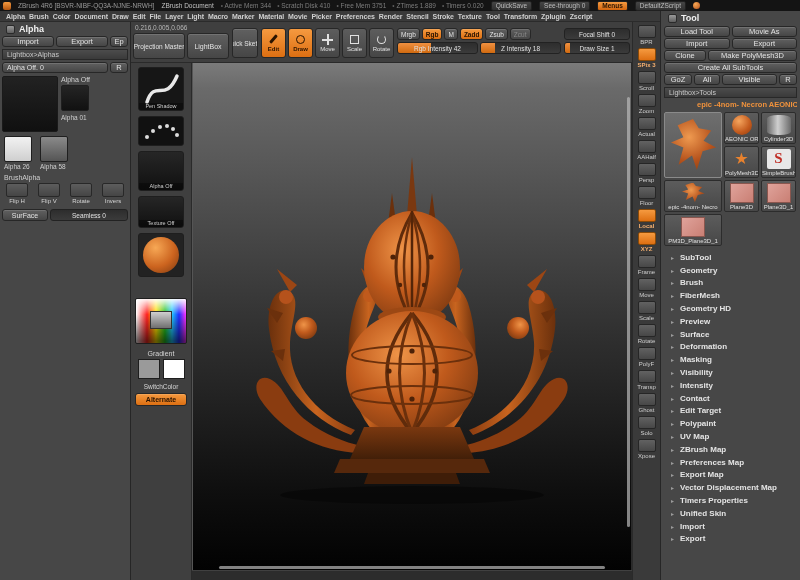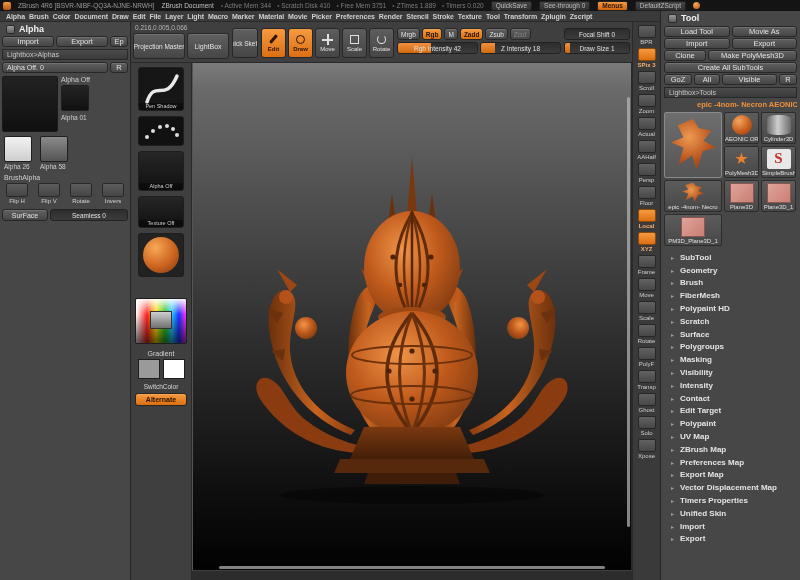--- a/index.html
+++ b/index.html
@@ -633,33 +633,33 @@
         <div class="tp-menu-item">
         <span class="mi-arrow"></span>
         <span class="mi-label">Brush</span>
       </div>
         <div class="tp-menu-item">
         <span class="mi-arrow"></span>
         <span class="mi-label">FiberMesh</span>
       </div>
         <div class="tp-menu-item">
         <span class="mi-arrow"></span>
-        <span class="mi-label">Polypaint HD</span>
-      </div>
-        <div class="tp-menu-item">
-        <span class="mi-arrow"></span>
-        <span class="mi-label">Scratch</span>
+        <span class="mi-label">Geometry HD</span>
+      </div>
+        <div class="tp-menu-item">
+        <span class="mi-arrow"></span>
+        <span class="mi-label">Preview</span>
       </div>
         <div class="tp-menu-item">
         <span class="mi-arrow"></span>
         <span class="mi-label">Surface</span>
       </div>
         <div class="tp-menu-item">
         <span class="mi-arrow"></span>
-        <span class="mi-label">Polygroups</span>
+        <span class="mi-label">Deformation</span>
       </div>
         <div class="tp-menu-item">
         <span class="mi-arrow"></span>
         <span class="mi-label">Masking</span>
       </div>
         <div class="tp-menu-item">
         <span class="mi-arrow"></span>
         <span class="mi-label">Visibility</span>
       </div>
         <div class="tp-menu-item">

